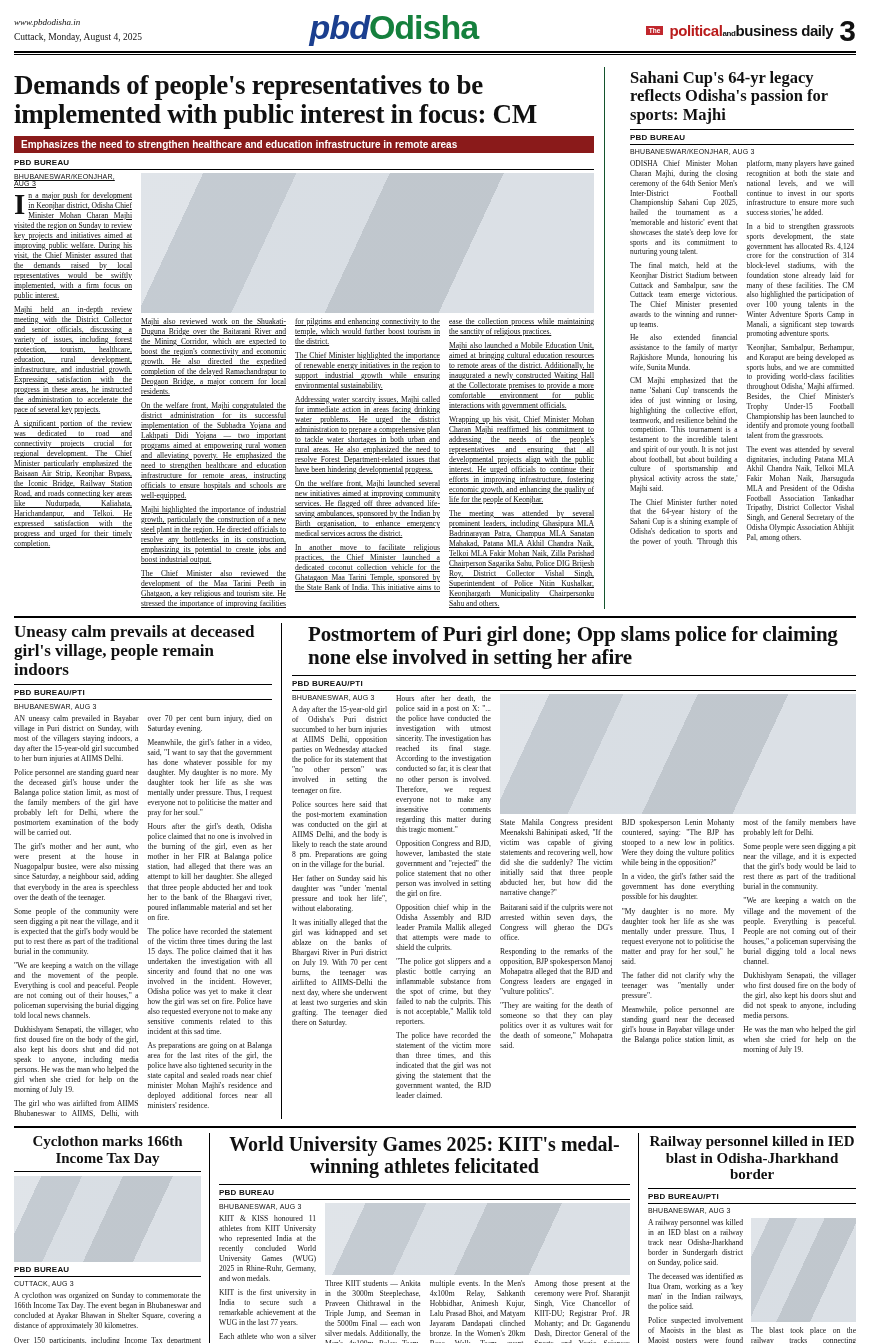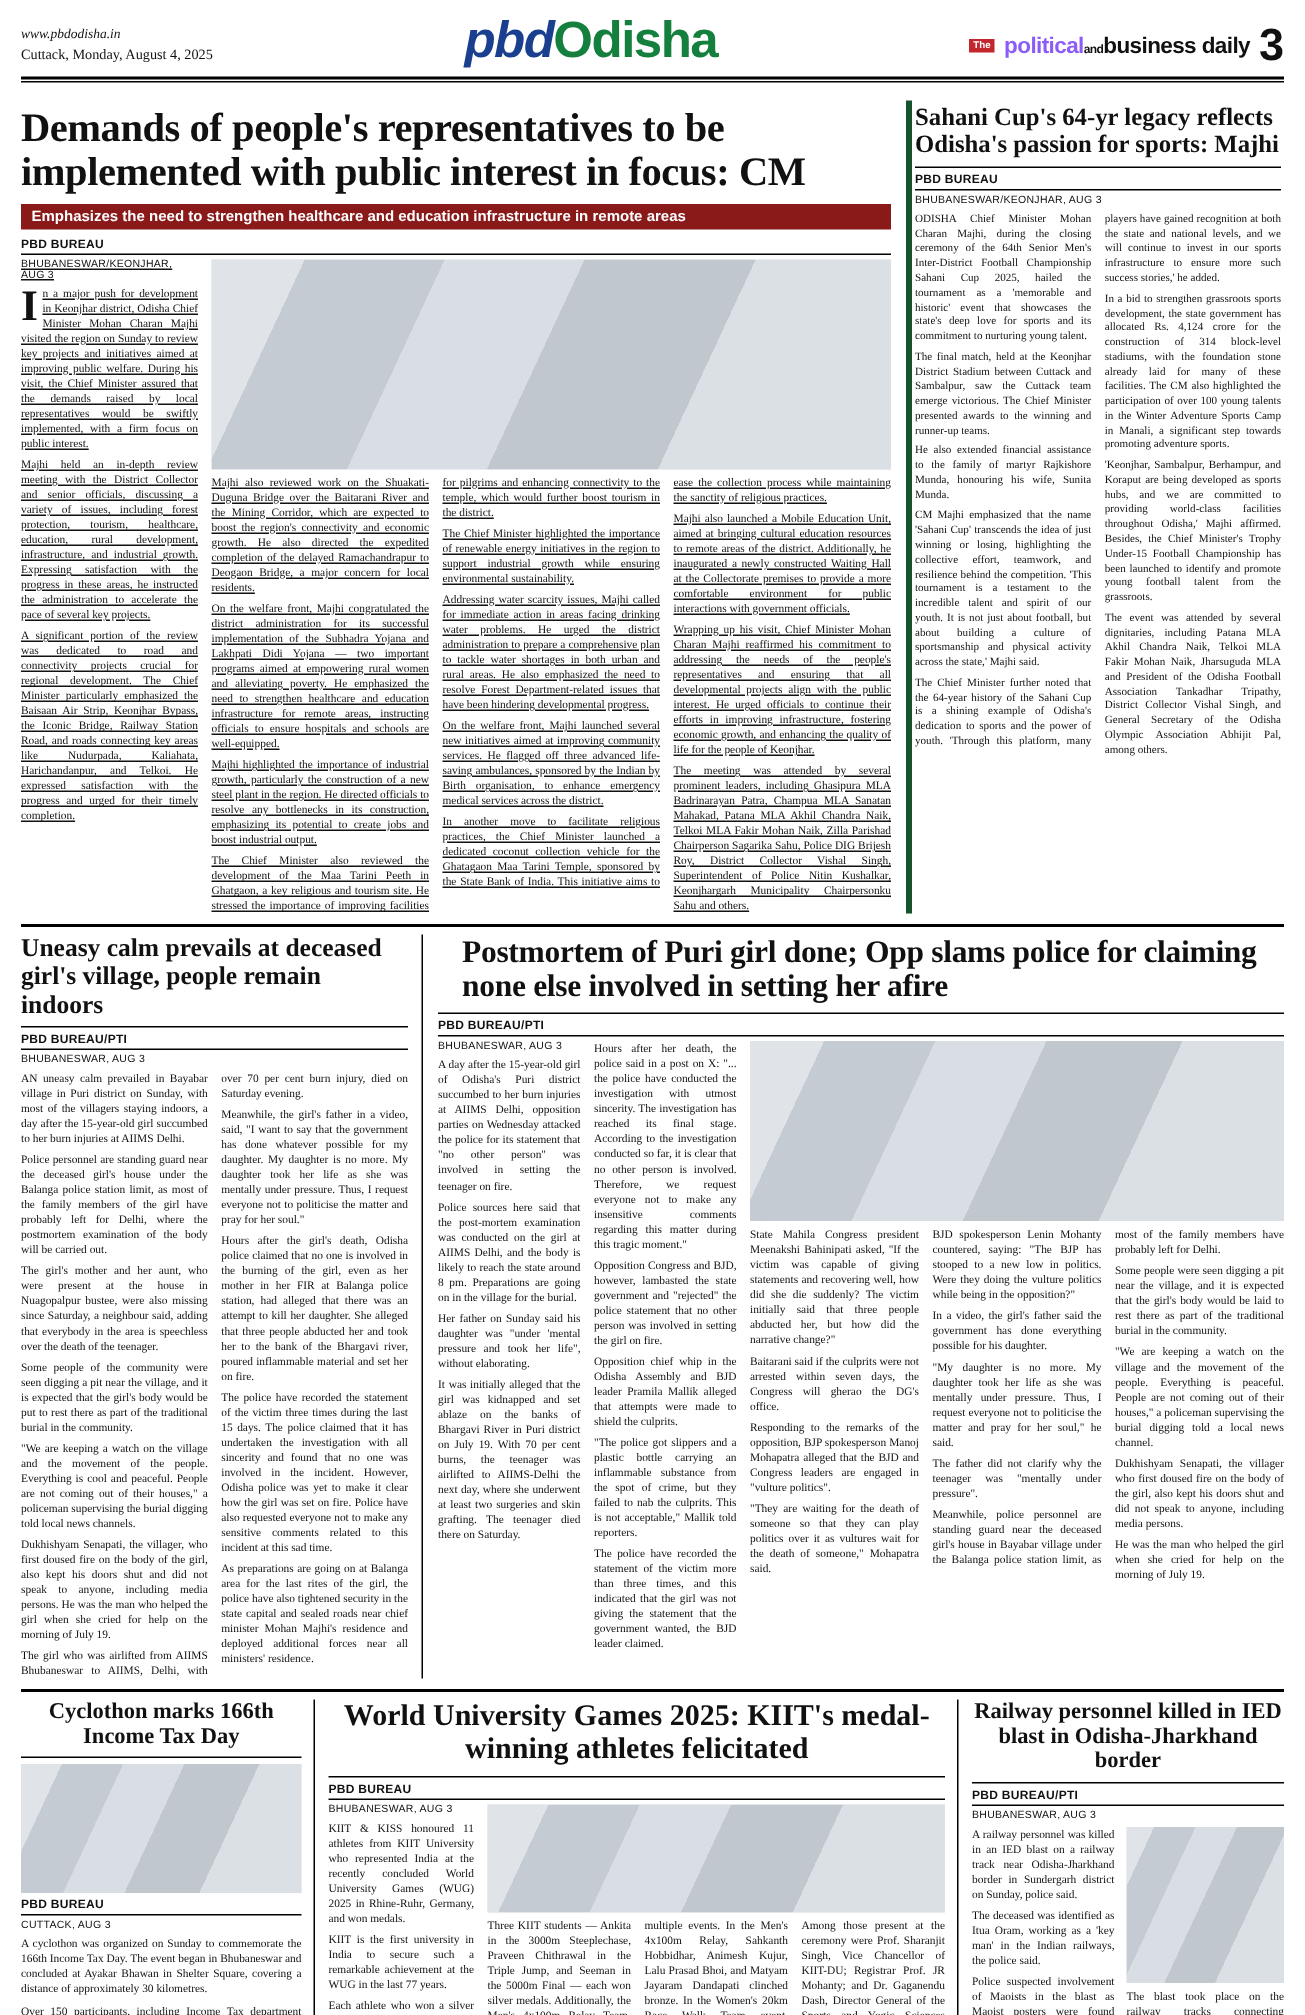--- a/index.html
+++ b/index.html
@@ -17,38 +17,38 @@
   .mast-left { font-family:"Liberation Serif", serif; font-size:9px; line-height:1.5; font-style:italic; }
   .mast-left .site { font-style:italic; }
   .mast-left .place { font-style:normal; font-size:9.5px; }
   .mast-center { text-align:center; flex:1; }
   .mast-center .logo { font-family:"Liberation Sans", sans-serif; font-weight:bold; font-size:34px; letter-spacing:-1px; line-height:1; }
   .mast-center .logo .pbd { color:#1b3f8f; font-style:italic; }
   .mast-center .logo .odisha { color:#15803d; }
   .mast-right { display:flex; align-items:center; gap:6px; }
   .tagbox { background:#c1272d; color:#fff; font-family:"Liberation Sans",sans-serif; font-size:6.5px; font-weight:bold; padding:1px 3px; line-height:1.1; text-align:center; }
   .tagline { font-family:"Liberation Sans", sans-serif; font-size:15px; font-weight:bold; letter-spacing:-0.4px; }
-  .tagline .red { color:#8b5cf6; }
+  .tagline .red { color:#b91c1c; }
   .pageno { font-family:"Liberation Sans", sans-serif; font-size:30px; font-weight:bold; line-height:0.9; }
   .rule-thick { border-top:2px solid #000; margin:3px 0 0 0; }
   .rule-thin { border-top:1px solid #000; margin:1px 0 6px 0; }
 
   
   .hr { border-top:1px solid #000; }
   .byline { font-family:"Liberation Sans", sans-serif; font-weight:bold; font-size:8px; letter-spacing:0.2px; margin:3px 0 2px; }
   .dateline { font-family:"Liberation Sans", sans-serif; font-size:7px; letter-spacing:0.2px; margin:0 0 4px; }
   .cols p { margin:0 0 4px 0; text-align:justify; font-size:7.6px; line-height:1.32; }
   .ph { background:#cfd6dd; position:relative; overflow:hidden; }
   .ph::after{ content:""; position:absolute; inset:0; background:
       linear-gradient(115deg, rgba(255,255,255,.35) 0 12%, rgba(0,0,0,.05) 12% 30%, rgba(255,255,255,.2) 30% 48%, rgba(0,0,0,.07) 48% 70%, rgba(255,255,255,.25) 70% 100%);}
 
   
   .top { display:flex; gap:10px; margin-top:12px; }
   .top-left { width:580px; }
-  .top-right { width:250px; border-left:4px solid #14532d; padding-left:2px; }
+  .top-right { width:250px; border-left:1px solid #14532d; padding-left:25px; }
   h1.lead {
     font-family:"Liberation Serif", serif; font-weight:bold;
     font-size:27px; line-height:1.07; margin:4px 0 7px 0; letter-spacing:-0.3px;
   }
   .kicker { background:#8a1a1a; color:#fff; font-family:"Liberation Sans",sans-serif;
      font-size:10px; font-weight:bold; padding:3px 7px; display:block; margin-bottom:5px; }
   .lead-photo { width:100%; height:140px; }
   .dropcap:first-letter{
     float:left; font-size:29px; line-height:0.82; font-weight:bold; padding:2px 3px 0 0;
   }

